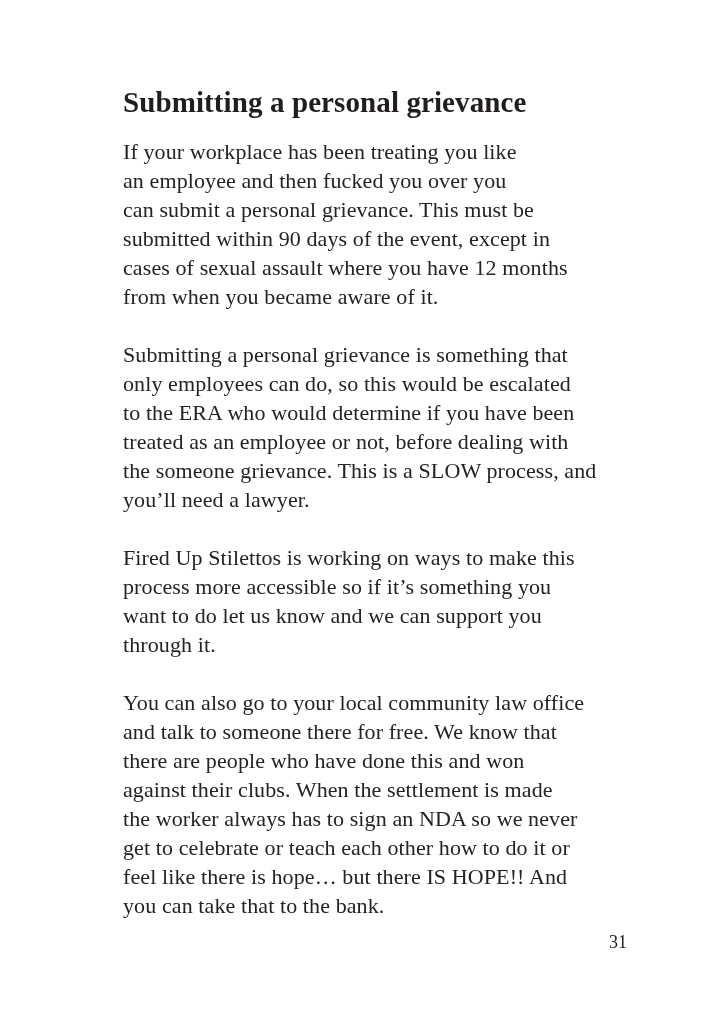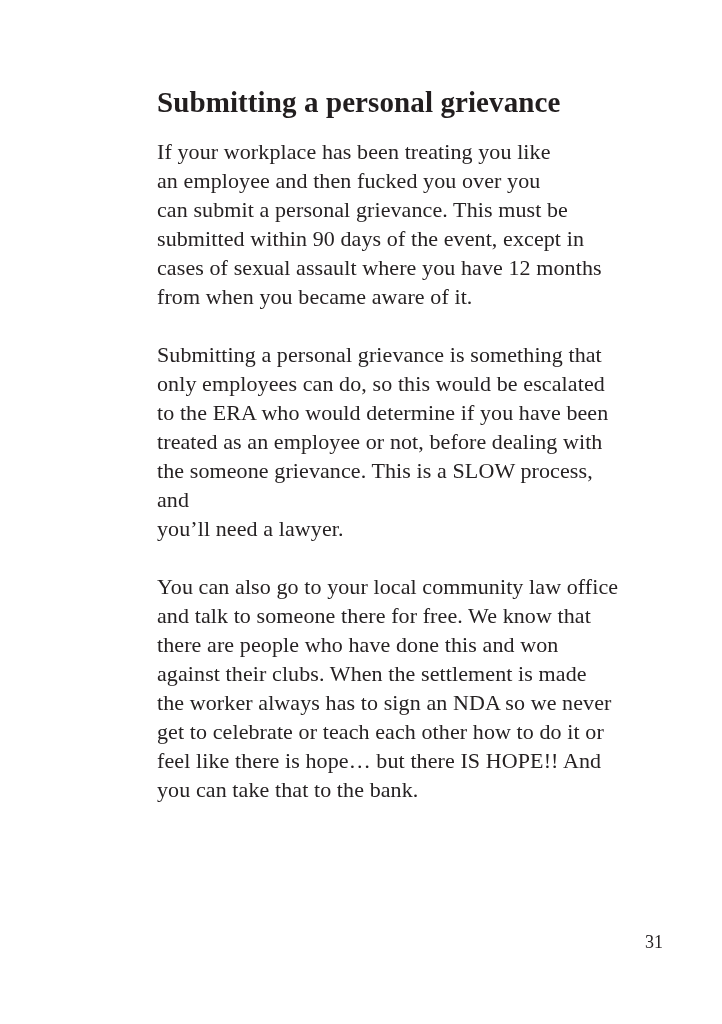--- a/index.html
+++ b/index.html
@@ -1,15 +1,15 @@
 <!DOCTYPE html>
 <html><head>
 <meta charset="utf-8">
 <style>
-  * { box-sizing: border-box; padding-left: 17px; }
+  * { box-sizing: border-box; }
   html, body { margin: 0; padding: 0; }
   body { background: #e9e9e9; }
 
   .page {
     position: relative;
     width: 722px;
     height: 1024px;
     margin: 0 auto;
     background: #ffffff;
     font-family: "Liberation Serif", "DejaVu Serif", serif;
@@ -37,21 +37,21 @@
     margin: 17px 0 29px 0;
     font-size: 22px;
     line-height: 29px;
     white-space: pre-line; 
     letter-spacing: 0.1px;
   }
 
   .page-number {
     position: absolute;
     top: 931px;
-    left: 628px;
+    left: 609px;
     font-size: 18px;
     line-height: 22px;
     color: #262223;
   }
 </style>
 </head>
 <body>
 
 <div class="page">
   <main class="content">
@@ -64,20 +64,24 @@
 cases of sexual assault where you have 12 months
 from when you became aware of it.</p>
 
     <p>Submitting a personal grievance is something that
 only employees can do, so this would be escalated
 to the ERA who would determine if you have been
 treated as an employee or not, before dealing with
 the someone grievance. This is a SLOW process, and
 you’ll need a lawyer.</p>
 
+    <p>Fired Up Stilettos is working on ways to make this
+process more accessible so if it’s something you
+want to do let us know and we can support you
+through it.</p>
 
     <p>You can also go to your local community law office
 and talk to someone there for free. We know that
 there are people who have done this and won
 against their clubs. When the settlement is made
 the worker always has to sign an NDA so we never
 get to celebrate or teach each other how to do it or
 feel like there is hope… but there IS HOPE!! And
 you can take that to the bank.</p>
   </main>

